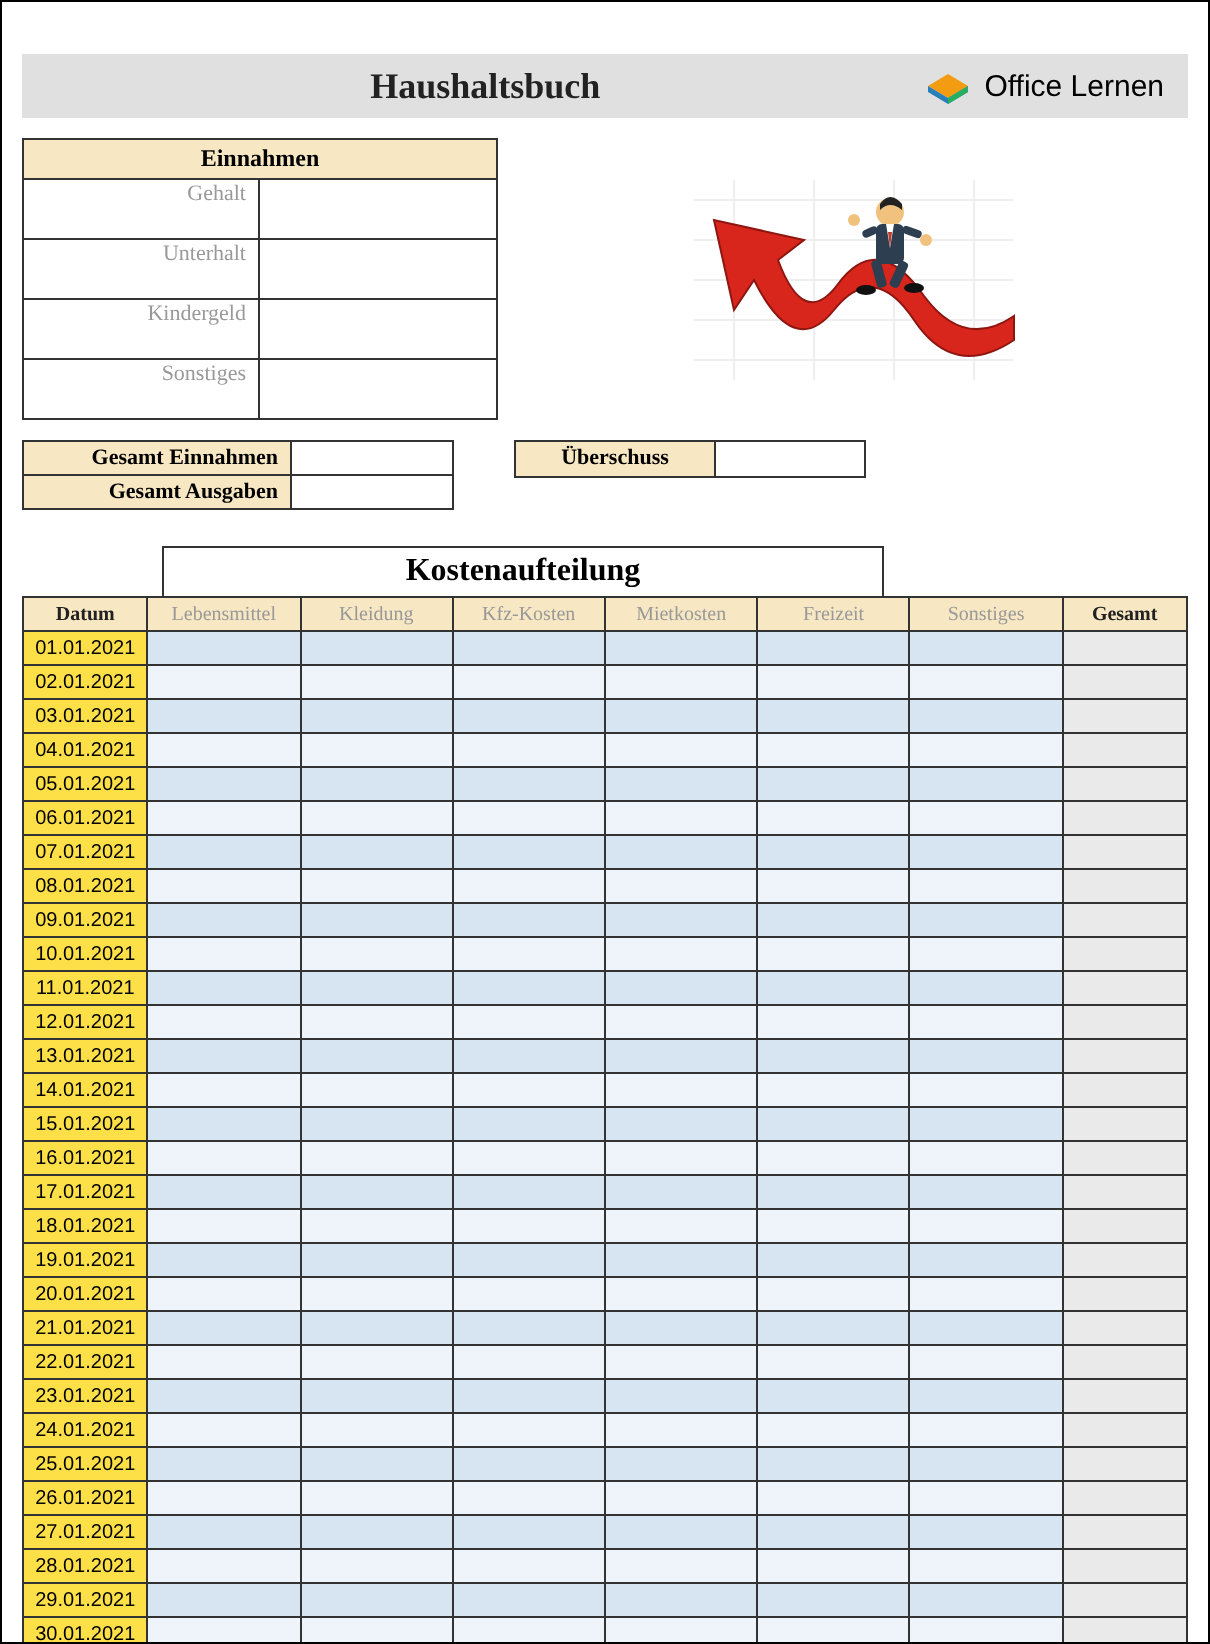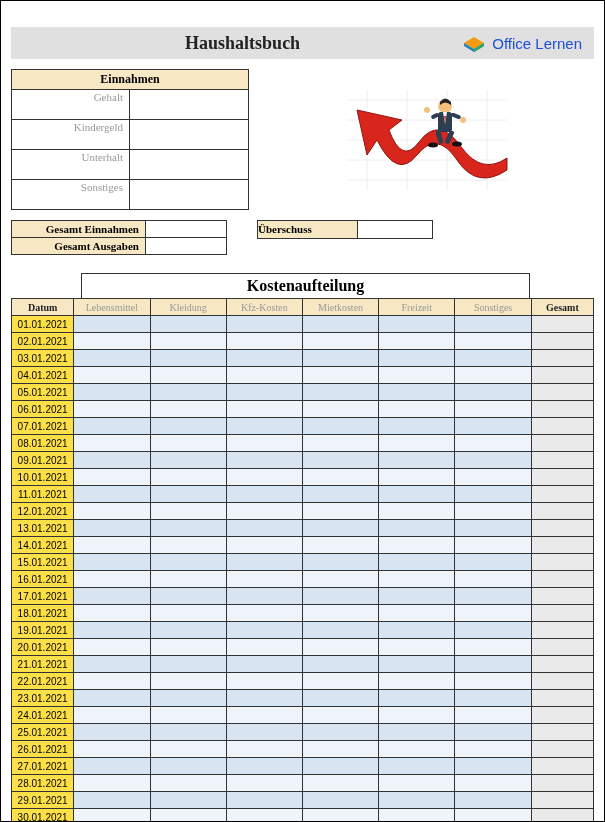--- a/index.html
+++ b/index.html
@@ -38,21 +38,21 @@
     align-items: center;
     gap: 6px;
   }
   .brand-icon {
     width: 24px;
     height: 18px;
     position: relative;
   }
   .brand-text {
     font-size: 15px;
-    color: #1d4ed8;
+    color: #000000;
     font-weight: 500;
   }
 
   
   .top-section {
     display: flex;
     gap: 10px;
     align-items: center;
     margin-top: 10px;
   }
@@ -123,35 +123,35 @@
   .uber-block {
     display: flex;
     border: 1px solid #333;
     margin-left: 30px;
     height: 19px;
   }
   .uber-label {
     width: 100px;
     background: #f7e7c3;
     border-right: 1px solid #333;
-    text-align: left;
+    text-align: center;
     padding: 2px 0;
     font-family: "Comic Sans MS", cursive;
     font-weight: bold;
     font-size: 11px;
   }
   .uber-value {
     width: 74px;
     background: #fff;
   }
 
   
   .kosten-title {
     margin: 18px 0 0 70px;
-    width: 449px;
+    width: 361px;
     border-top: 1px solid #333;
     border-left: 1px solid #333;
     border-right: 1px solid #333;
     text-align: center;
     font-family: "Comic Sans MS", cursive;
     font-weight: bold;
     font-size: 16px;
     padding: 3px 0;
   }
 
@@ -223,25 +223,25 @@
 
   <div class="top-section">
     <div class="einnahmen-box">
       <div class="einnahmen-header">Einnahmen</div>
       <div id="einnahmen-rows">
           <div class="einnahmen-row">
             <div class="einnahmen-label">Gehalt</div>
             <div class="einnahmen-value"></div>
           </div>
           <div class="einnahmen-row">
-            <div class="einnahmen-label">Kindergeld</div>
+            <div class="einnahmen-label">Unterhalt</div>
             <div class="einnahmen-value"></div>
           </div>
           <div class="einnahmen-row">
-            <div class="einnahmen-label">Unterhalt</div>
+            <div class="einnahmen-label">Kindergeld</div>
             <div class="einnahmen-value"></div>
           </div>
           <div class="einnahmen-row">
             <div class="einnahmen-label">Sonstiges</div>
             <div class="einnahmen-value"></div>
           </div>
         </div>
     </div>
 
     <div class="hero-image">

